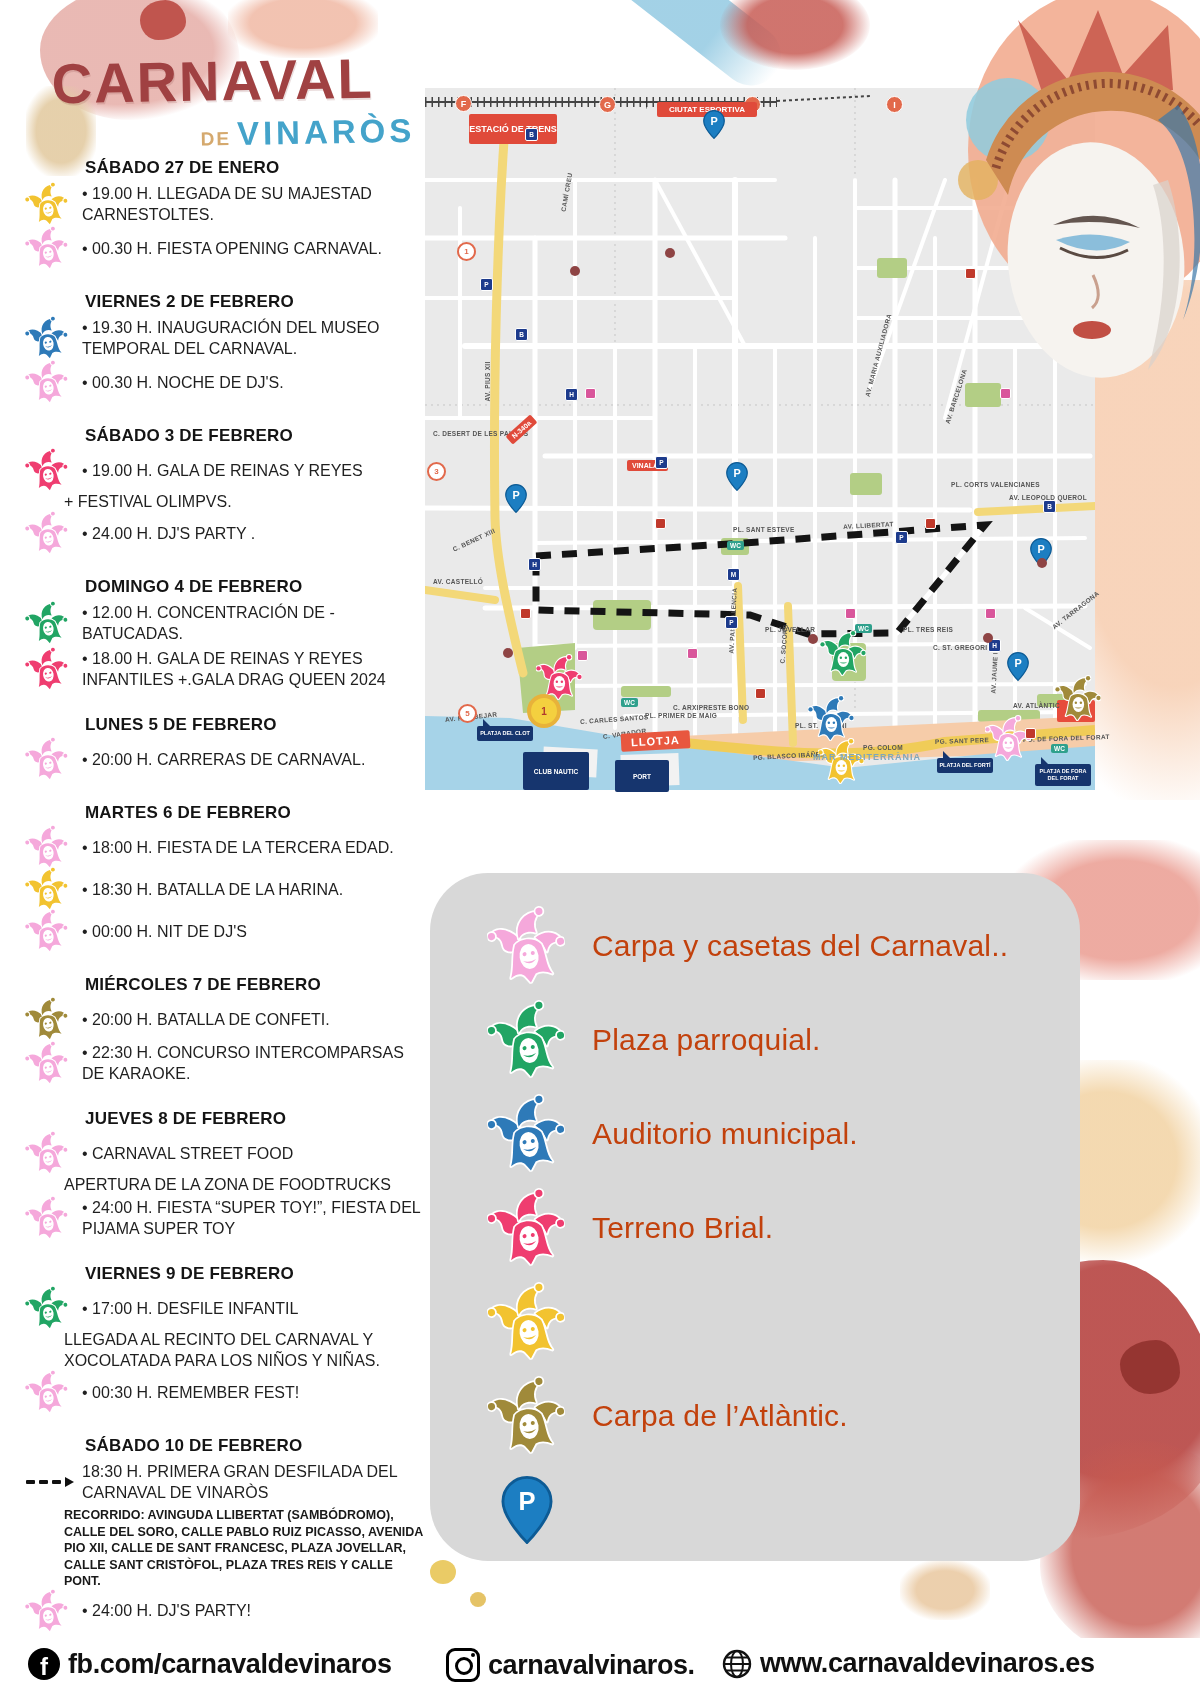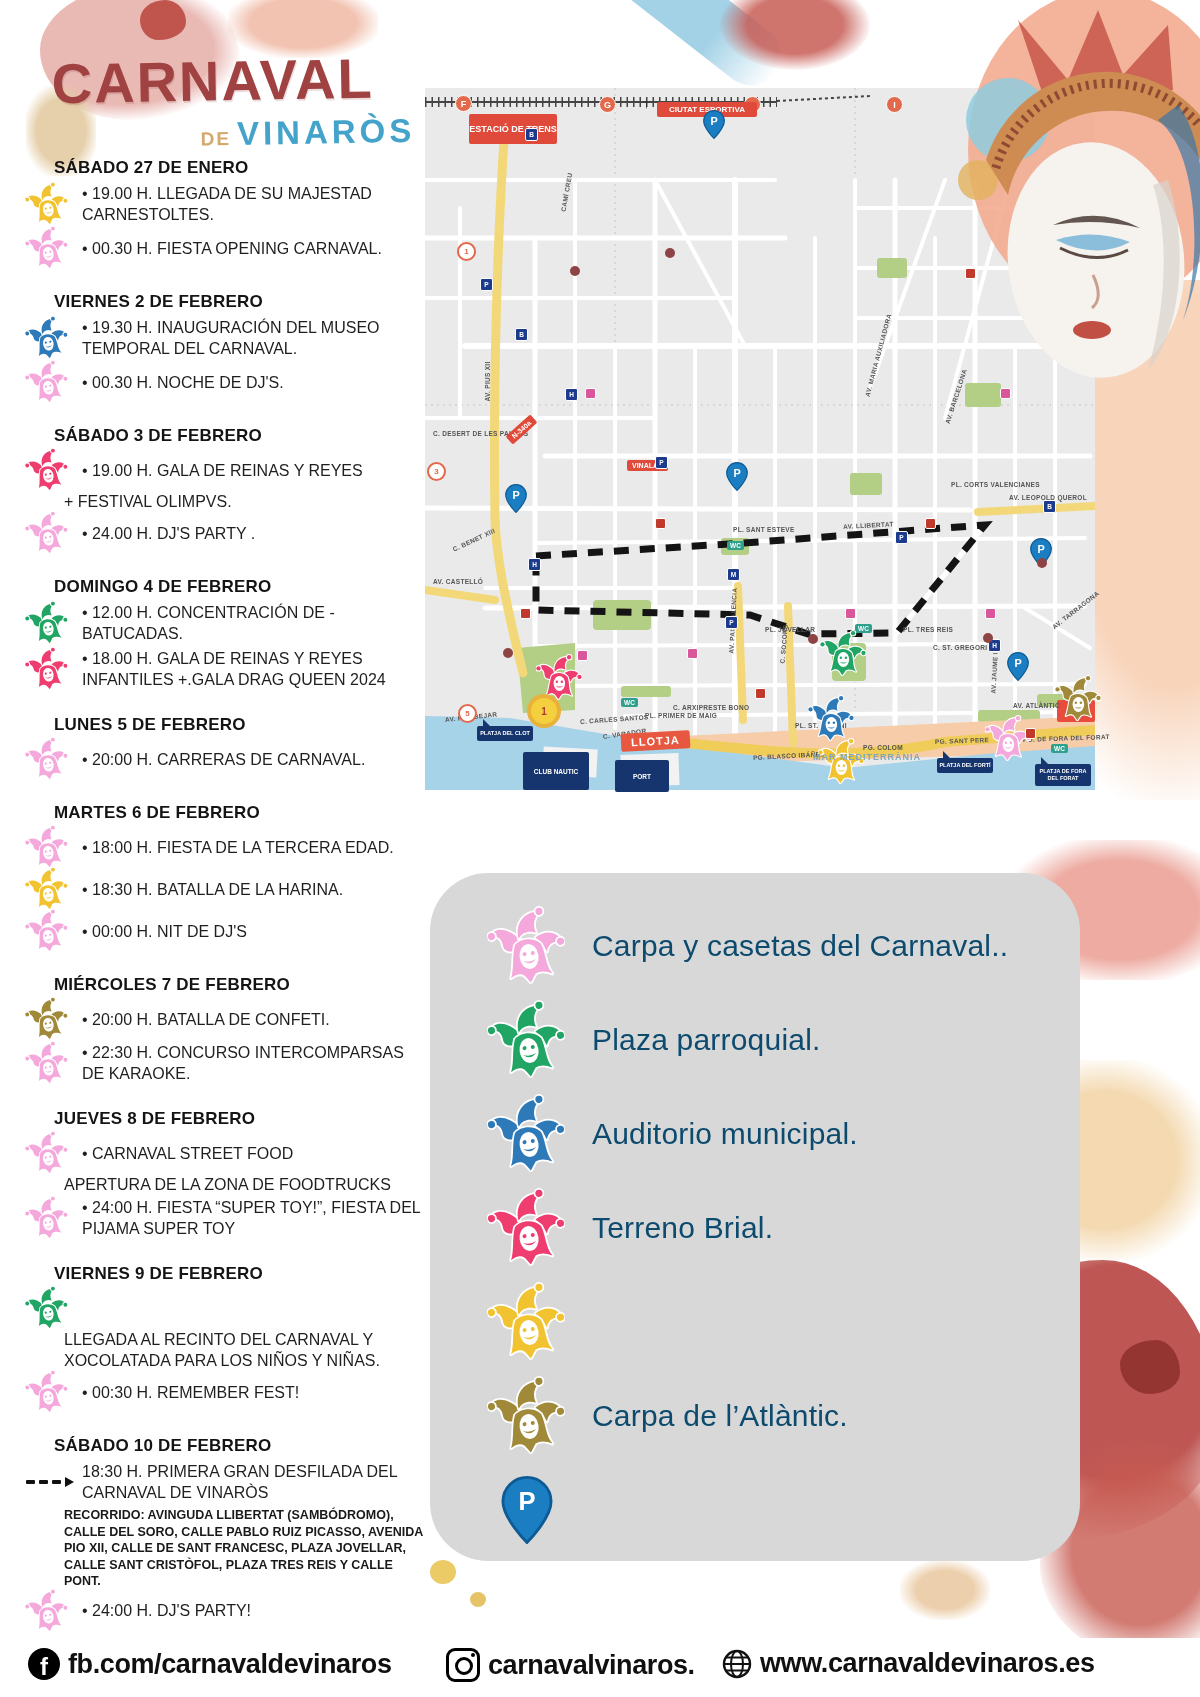--- a/index.html
+++ b/index.html
@@ -14,21 +14,21 @@
   .title-block{position:absolute;left:52px;top:48px;z-index:3;transform:rotate(-1deg);}
   .title-main{font-size:56px;font-weight:800;letter-spacing:2px;color:#A04142;
               text-shadow:1px 2px 0 rgba(120,40,40,.15);}
   .title-sub{margin-top:2px;margin-left:148px;}
   .title-de{font-size:19px;font-weight:700;color:#D5A96E;letter-spacing:2px;margin-right:6px;}
   .title-city{font-size:33px;font-weight:800;color:#44A3CA;letter-spacing:4px;}
 
   
   #schedule{position:absolute;left:26px;top:158px;width:402px;z-index:3;}
   .sched-section{margin-bottom:23px;}
-  .day-header{font-size:17px;font-weight:700;letter-spacing:.2px;margin-left:28px;margin-bottom:3px;color:#141414;}
+  .day-header{font-size:17px;font-weight:700;letter-spacing:.2px;margin-left:59px;margin-bottom:3px;color:#141414;}
   .event-row{display:grid;grid-template-columns:56px 1fr;align-items:center;}
   .icon-slot{width:56px;display:flex;align-items:center;justify-content:flex-start;}
   .icon-slot .jsvg{width:42px;height:42px;transform:rotate(-10deg);flex:0 0 auto;}
   .event-text{font-size:16px;line-height:21px;font-weight:500;color:#1f1f1f;padding:2px 0;}
   .event-text::before{content:"•  ";}
   .event-text.nobullet::before{content:"";}
   .event-cont{grid-column:1 / -1;font-size:16px;line-height:21px;font-weight:500;color:#1f1f1f;padding-left:38px;}
   .event-note{grid-column:1 / -1;font-size:12.5px;line-height:16.5px;font-weight:700;color:#191919;padding-left:38px;margin-top:2px;}
   .dash-arrow{display:inline-flex;align-items:center;gap:4px;}
   .dash-arrow i{display:block;width:9px;height:3.5px;background:#111;border-radius:1px;}
@@ -75,21 +75,21 @@
   .north-arrow{position:absolute;font-size:13px;font-weight:700;color:#222;}
 
   
   #legend{position:absolute;left:430px;top:873px;width:650px;height:688px;background:#D8D8D8;
       border-radius:58px;z-index:2;}
   #legend-rows{position:absolute;inset:0;padding:26px 0 0 58px;}
   .legend-row{display:flex;align-items:center;height:94px;}
   .legend-icon{width:78px;height:78px;flex:0 0 78px;display:flex;align-items:center;justify-content:center;}
   .legend-icon .jsvg{width:76px;height:76px;transform:rotate(-8deg);}
   .legend-icon .pinsvg{width:52px;height:68px;}
-  .legend-label{font-size:30px;font-weight:500;color:#0c4a6e;margin-left:26px;letter-spacing:.2px;}
+  .legend-label{font-size:30px;font-weight:500;color:#c2410c;margin-left:26px;letter-spacing:.2px;}
 
   
   #mask-art{position:absolute;left:868px;top:0;width:332px;height:440px;z-index:4;pointer-events:none;}
 
   
   #footer{position:absolute;left:0;top:1638px;width:1200px;height:59px;background:#fff;z-index:5;}
   .footer-item{position:absolute;display:flex;align-items:center;gap:8px;top:10px;}
   .footer-text{font-size:27px;font-weight:700;letter-spacing:-.4px;color:#101010;}
   .fb-ic{width:32px;height:32px;border-radius:50%;background:#000;color:#fff;font-size:24px;
       font-weight:700;display:flex;align-items:flex-end;justify-content:center;overflow:hidden;line-height:26px;}
@@ -521,20 +521,21 @@
                 <path d="M22 30 C18 40 19 48 15 57 C20 54 24 54 27 57 L31 63 L36 56 C40 54 45 55 50 58 C45 50 47 41 44 32 C38 25 27 25 22 30 Z"></path>
               </g>
               <ellipse cx="32.5" cy="41" rx="8" ry="10.5" fill="#fff"></ellipse>
               <g fill="currentColor">
                 <circle cx="29" cy="38.5" r="1.7"></circle>
                 <circle cx="36" cy="38.5" r="1.7"></circle>
                 <path d="M27 44 Q32.5 49.5 38 44 Q32.5 46.5 27 44 Z"></path>
               </g>
             </svg>
           </div>
+          <div class="event-text">17:00 H. DESFILE INFANTIL</div>
           <div class="event-cont">LLEGADA AL RECINTO DEL CARNAVAL Y XOCOLATADA PARA LOS NIÑOS Y NIÑAS.</div>
         </div>
         <div class="event-row">
           <div class="icon-slot">
             <svg viewBox="0 0 64 64" class="jsvg" style="color:#F5A8DB">
               <g fill="currentColor" stroke="#fff" stroke-width="3" stroke-linejoin="round" paint-order="stroke">
                 <path d="M27 26 C18 14 7 12 2 20 C8 19 12 23 12 29 C12 34 18 36 22 34 Z"></path>
                 <circle cx="3.5" cy="20" r="3"></circle>
                 <path d="M26 25 C24 12 34 2 47 5 C41 9 39 15 41 22 C36 19 29 20 26 25 Z"></path>
                 <circle cx="46" cy="4.5" r="3"></circle>

